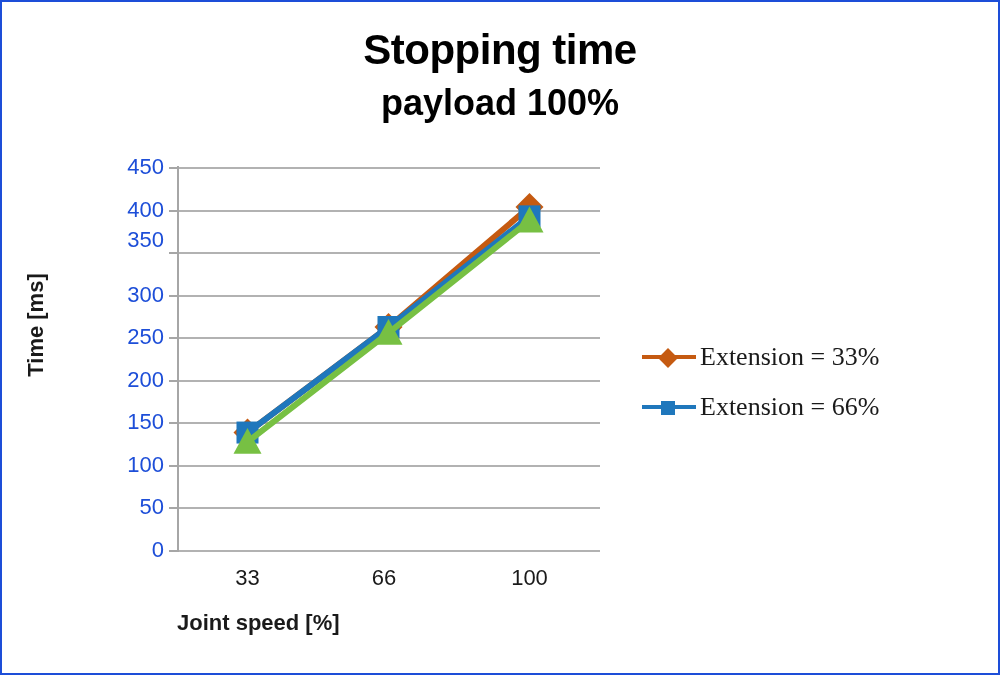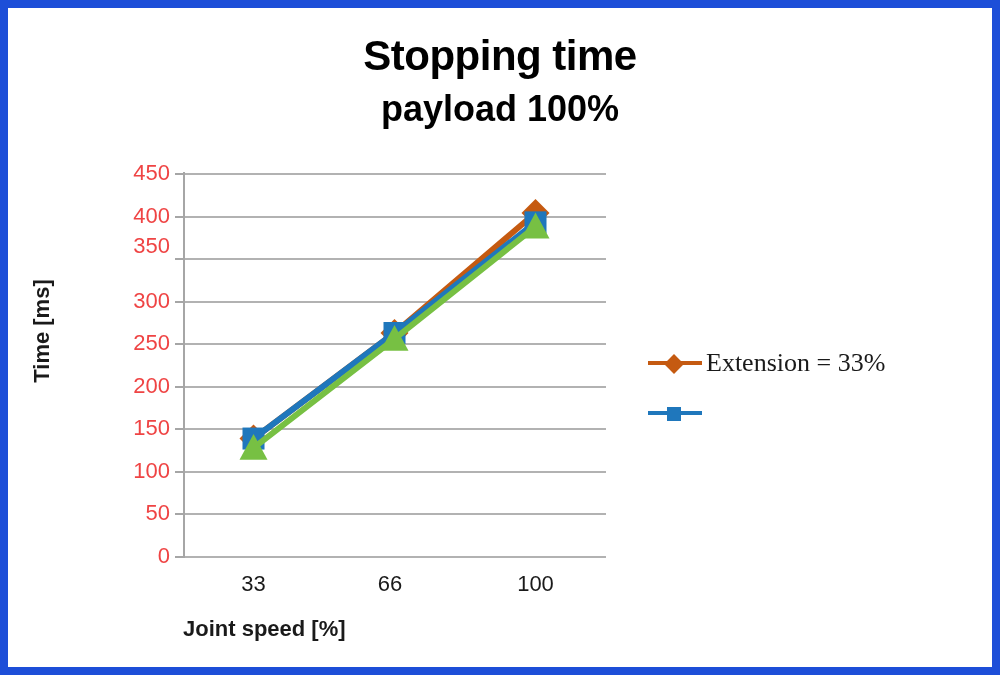--- a/index.html
+++ b/index.html
@@ -5,21 +5,21 @@
   html, body {
     margin: 0;
     padding: 0;
     background: #ffffff;
   }
   #page {
     position: relative;
     width: 1000px;
     height: 675px;
     background: #ffffff;
-    border: 8px solid #1d4ed8;
+    border: 2px solid #1d4ed8;
     box-sizing: border-box;
     font-family: "Liberation Sans", sans-serif;
     overflow: hidden;
   }
 
   
   #chart-title {
     position: absolute;
     left: 0;
     right: 0;
@@ -96,21 +96,21 @@
     width: 8px;
     height: 2px;
     background: #a6a6a6;
   }
   .y-tick-label {
     position: absolute;
     right: 0;
     width: 62px;
     text-align: right;
     font-size: 22px;
-    color: #ef4444;
+    color: #1d4ed8;
     line-height: 1;
   }
   #y-labels {
     position: absolute;
     left: 96px;
     top: 0;
     width: 66px;
     height: 675px;
   }
   .x-tick-label {
@@ -251,20 +251,21 @@
           <div class="legend-line" style="background: rgb(197, 90, 17);"></div>
           <div class="legend-marker diamond" style="background: rgb(197, 90, 17);"></div>
         </div>
         <div class="legend-label">Extension = 33%</div>
       </div>
       <div class="legend-item">
         <div class="legend-key">
           <div class="legend-line" style="background: rgb(31, 119, 188);"></div>
           <div class="legend-marker square" style="background: rgb(31, 119, 188);"></div>
         </div>
+        <div class="legend-label">Extension = 66%</div>
       </div>
     </div>
 
 <div class="y-tick" style="top: 165px;"></div>
     <div class="y-tick" style="top: 207.556px;"></div>
     <div class="y-tick" style="top: 250.111px;"></div>
     <div class="y-tick" style="top: 292.667px;"></div>
     <div class="y-tick" style="top: 335.222px;"></div>
     <div class="y-tick" style="top: 377.778px;"></div>
     <div class="y-tick" style="top: 420.333px;"></div>

